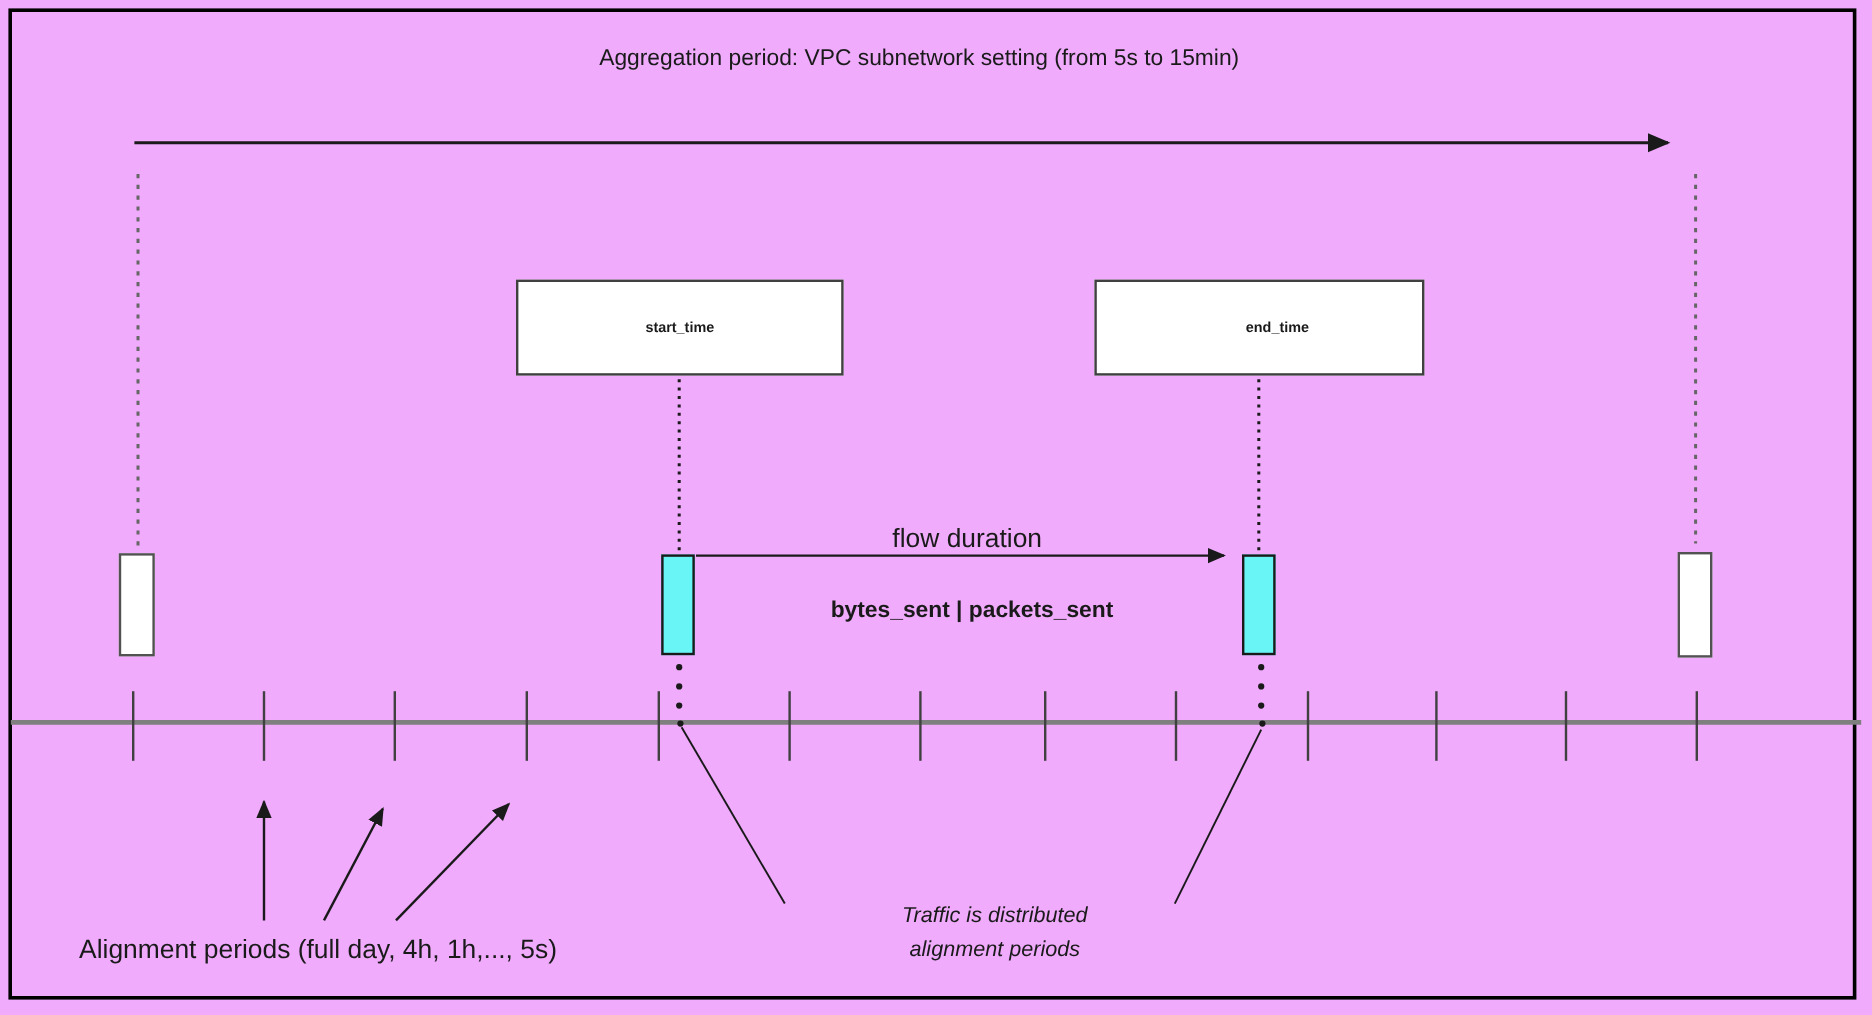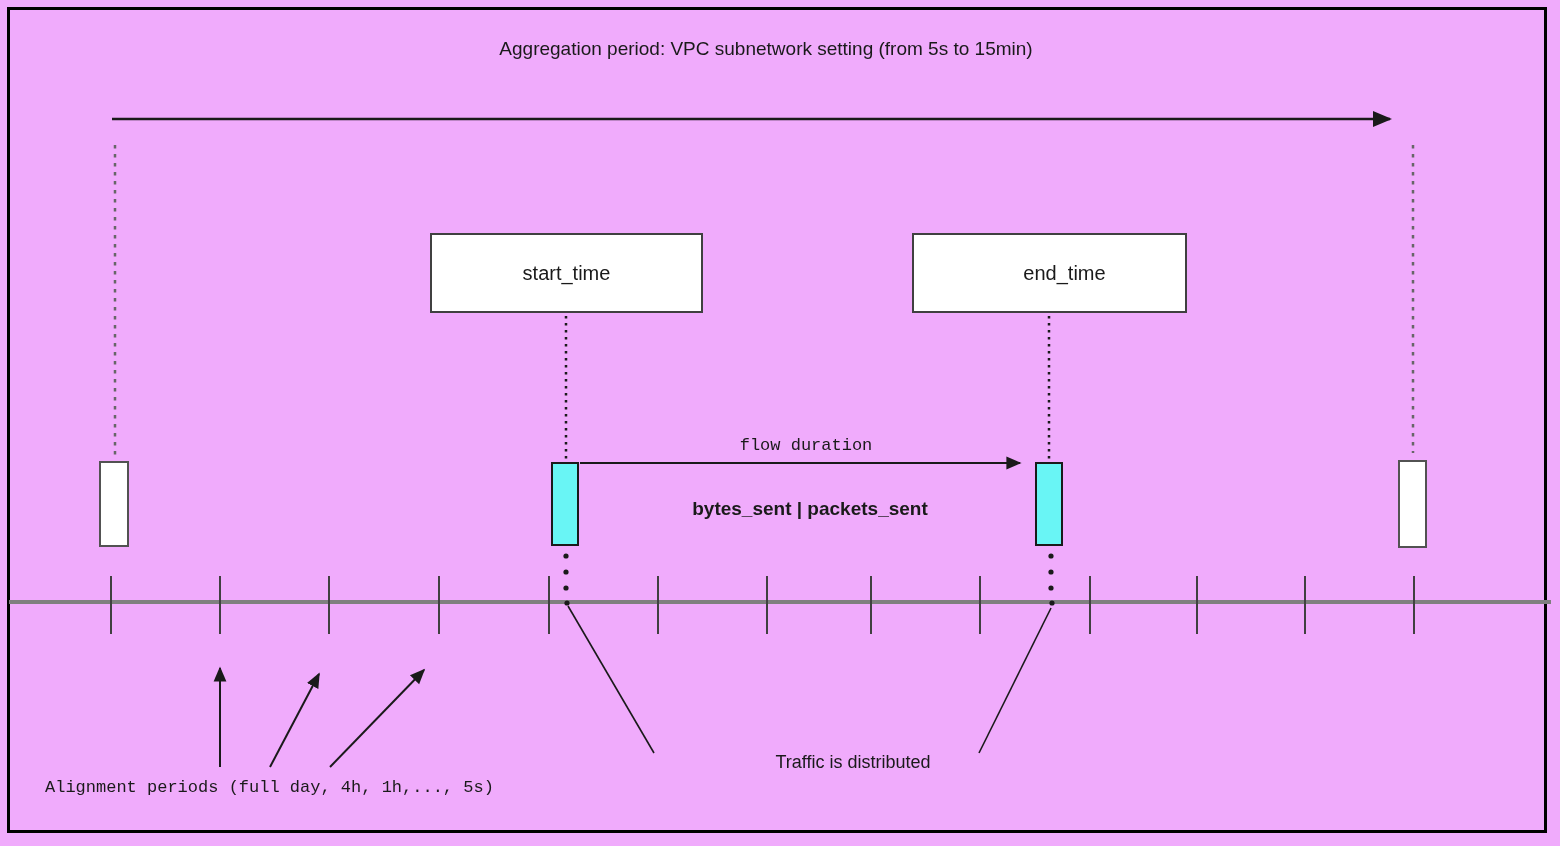--- a/index.html
+++ b/index.html
@@ -23,35 +23,35 @@
     position: absolute;
     left: 0; top: 0;
     width: 1560px; height: 846px;
   }
   .txt {
     position: absolute;
     text-align: center;
     white-space: nowrap;
   }
   .title { font-size: 19px; }
-  .annot { font-size: 17px; font-family: Liberation Mono, monospace; }
+  .annot { font-size: 22px; }
   .note { font-size: 18px; line-height: 29px; }
   .metrics { font-size: 19px; font-weight: bold; }
   .node {
     position: absolute;
     box-sizing: border-box;
     background: #ffffff;
     display: flex;
     align-items: center;
     justify-content: center;
   }
   .time-box {
     border: 2px solid #404040;
-    font-size: 20px;
-    font-weight: normal;
+    font-size: 12px;
+    font-weight: bold;
   }
   .flow-marker {
     border: 2px solid #1a1a1a;
     background: #69f5f5;
   }
   .bound-marker {
     border: 2px solid #525252;
     background: #ffffff;
   }
 </style>
@@ -129,19 +129,20 @@
 
   <div class="node flow-marker" style="left:551px; top:462px; width:28px; height:84px;"></div>
   <div class="node flow-marker" style="left:1035px; top:462px; width:28px; height:84px;"></div>
 
   <div class="node bound-marker" style="left:99px; top:461px; width:30px; height:86px;"></div>
   <div class="node bound-marker" style="left:1398px; top:460px; width:29px; height:88px;"></div>
 
   <div class="txt annot" style="left:706px; top:436px; width:200px;">flow duration</div>
   <div class="txt metrics" style="left:660px; top:498px; width:300px;">bytes_sent | packets_sent</div>
 
-  <div class="txt note" style="left:728px; top:748px; width:250px;">
+  <div class="txt note" style="left:704px; top:748px; width:250px;font-style:italic;">
     <div>Traffic is distributed</div>
+    <div>alignment periods</div>
   </div>
 
   <div class="txt annot" style="left:45px; top:778px; width:440px;">Alignment periods (full day, 4h, 1h,..., 5s)</div>
 
 </div>
 
 </body></html>

